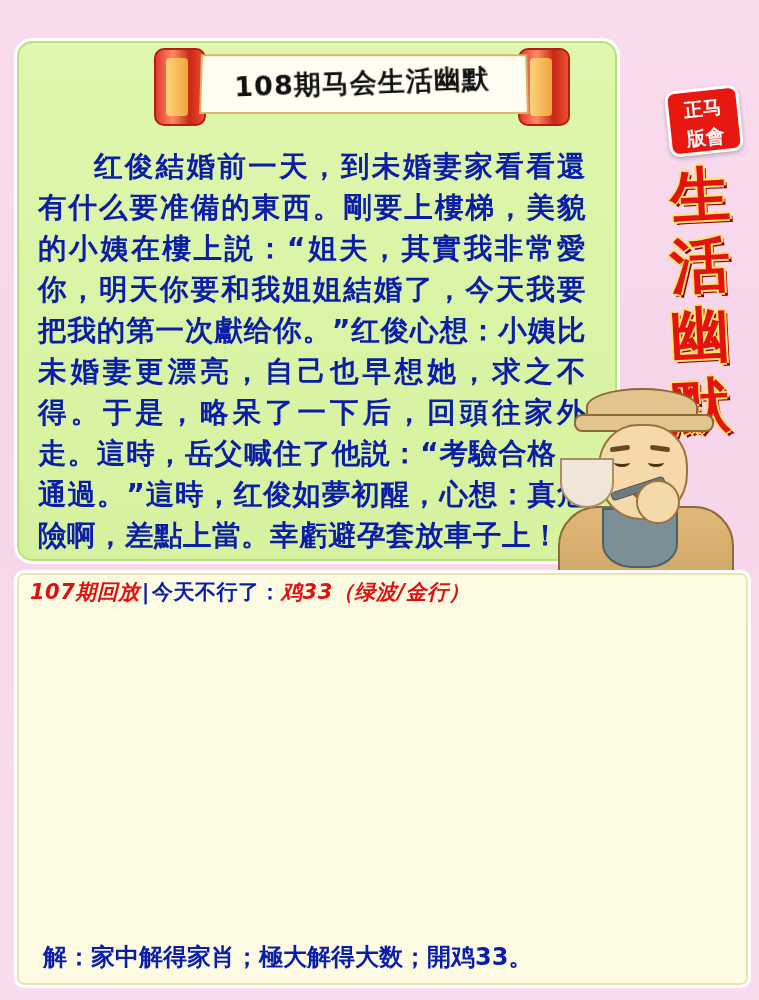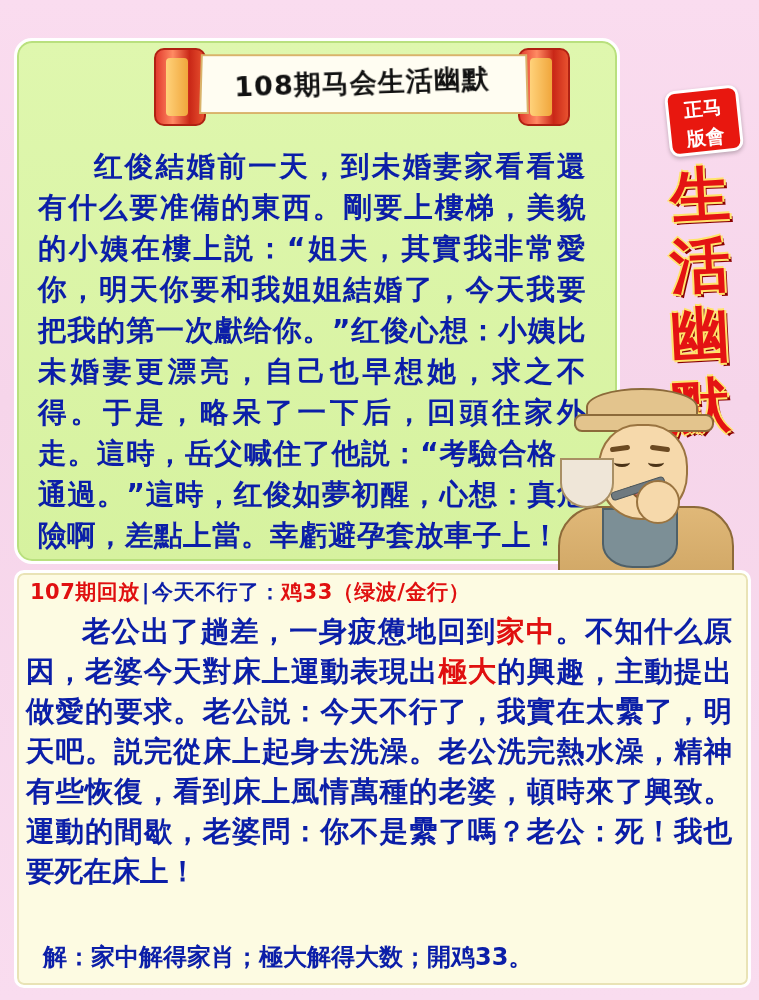--- a/index.html
+++ b/index.html
@@ -254,21 +254,21 @@
   }
   .subhead {
     position: absolute;
     left: 30px;
     top: 578px;
     font-size: 21px;
     font-weight: bold;
     color: #0b1ea8;
     letter-spacing: 0.5px;
   }
-  .subhead .red { color: #e01010; }
+  .subhead .red { color: #e01010; font-style: italic; }
   .subhead .sep { color: #0b1ea8; padding: 0 2px; }
 
   .story-text {
     position: absolute;
     left: 26px;
     top: 612px;
     width: 706px;
     font-size: 28.5px;
     line-height: 40px;
     font-weight: bold;
@@ -332,17 +332,14 @@
   </div>
 
   <div class="yellow-panel">
     <div class="answer">解：家中解得家肖；極大解得大数；開鸡33。</div>
   </div>
 
   <div class="subhead">
     <span class="red">107期回放</span><span class="sep">|</span><span>今天不行了：</span><span class="red">鸡33（绿波/金行）</span>
   </div>
 
-  <div class="story-text">
-    <span>老公出了趟差，一身疲憊地回到</span><span class="hl">家中</span><span>。不知什么原因，老婆今天對床上運動表現出</span><span class="hl">極大</span><span>的興趣，主動提出做愛的要求。老公説：今天不行了，我實在太纍了，明天吧。説完從床上起身去洗澡。老公洗完熱水澡，精神有些恢復，看到床上風情萬種的老婆，頓時來了興致。運動的間歇，老婆問：你不是纍了嗎？老公：死！我也要死在床上！</span>
-  </div>
 
 </div>
 
 </body></html>

